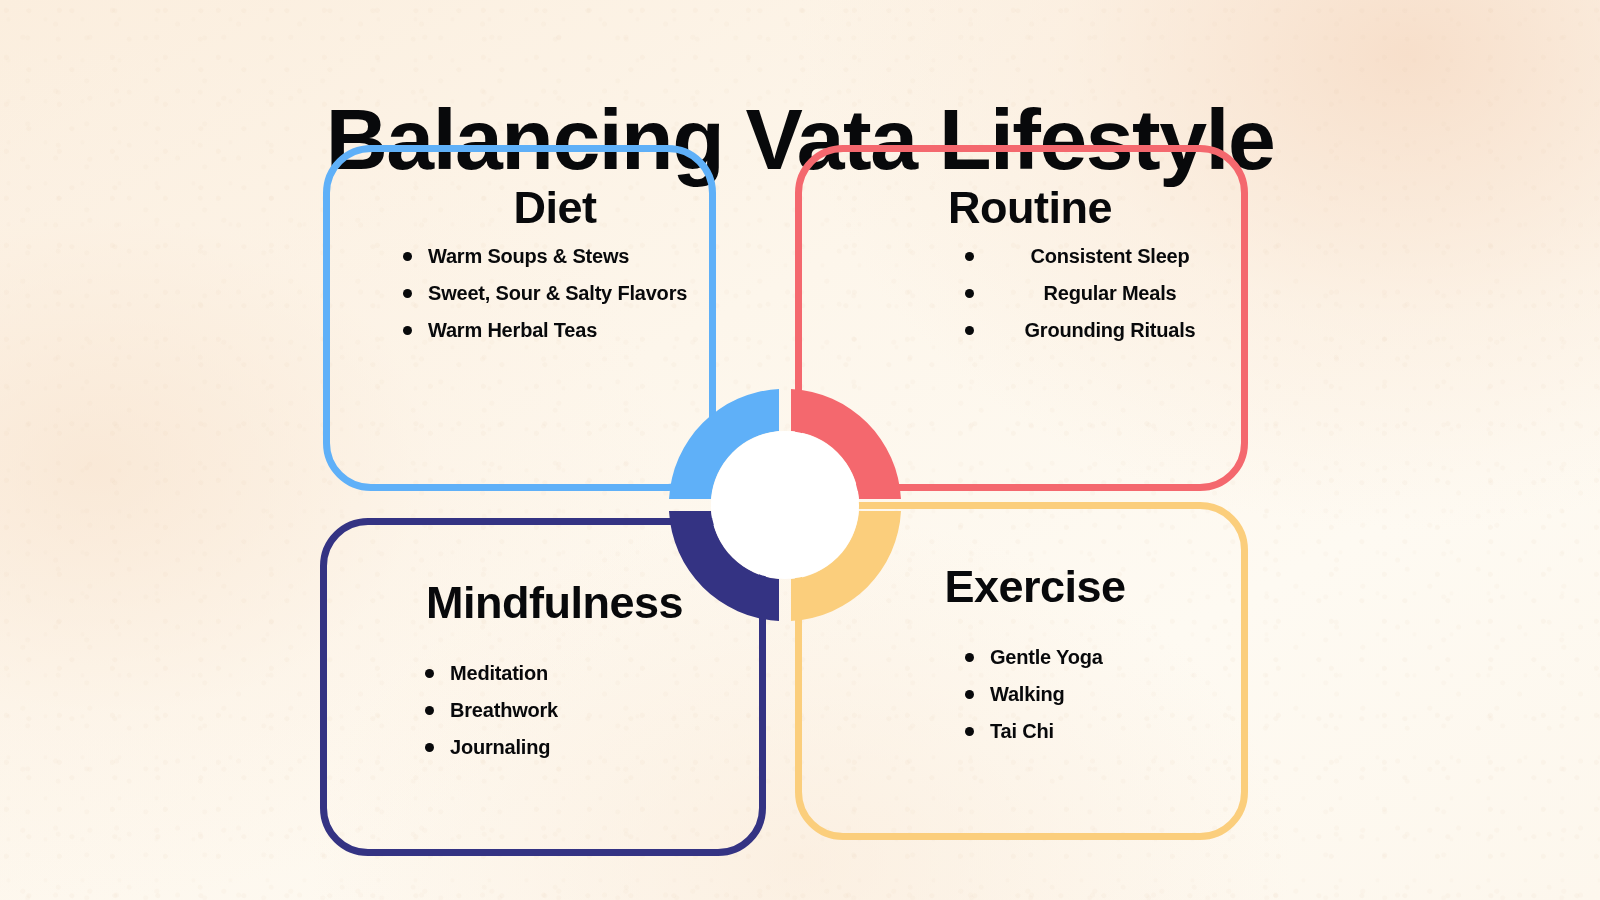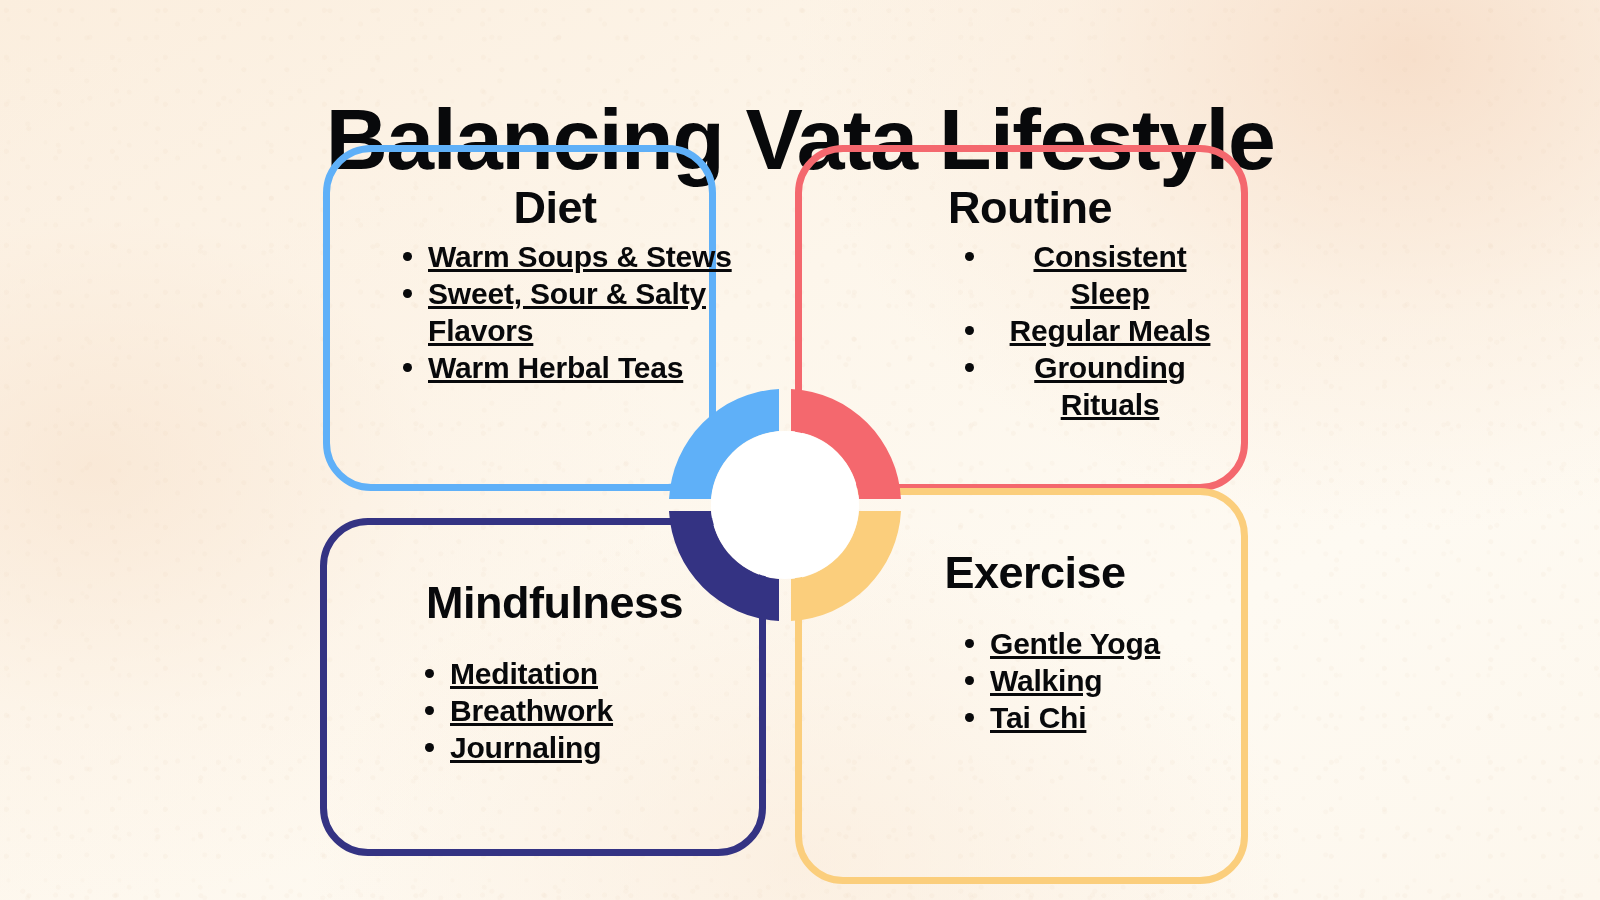--- a/index.html
+++ b/index.html
@@ -80,27 +80,26 @@
     margin: 0 0 4px 0;
     white-space: nowrap;
   }
   .card-list {
     list-style: none;
     margin: 0;
     padding: 0;
   }
   .card-list li {
     position: relative;
-    font-size: 30px;
+    font-size: 20px;
     font-weight: 700;
     color: #08090B;
     line-height: 37px;
     padding-left: 29px;
     letter-spacing: -0.2px;
-    text-decoration: underline;
   }
   .card-list li .bullet {
     position: absolute;
     left: 4px;
     top: 14px;
     width: 9px;
     height: 9px;
     border-radius: 50%;
     background: #08090B;
   }
@@ -130,22 +129,22 @@
     left: 320px; top: 518px;
     width: 446px; height: 338px;
     border-color: #343383;
   }
   #card-mindfulness .card-inner { left: 20px; top: 52px; width: 415px; }
   #card-mindfulness .card-heading { text-align: center; }
   #card-mindfulness .card-list { padding-left: 74px; padding-top: 22px; }
 
   
   #card-exercise {
-    left: 795px; top: 488px;
-    width: 453px; height: 396px;
+    left: 795px; top: 502px;
+    width: 453px; height: 338px;
     border-color: #FBCE7C;
   }
   #card-exercise .card-inner { left: 28px; top: 52px; width: 410px; }
   #card-exercise .card-heading { text-align: center; }
   #card-exercise .card-list { padding-left: 131px; padding-top: 22px; }
 
   
   #center-hub {
     position: absolute;
     left: 665px;

